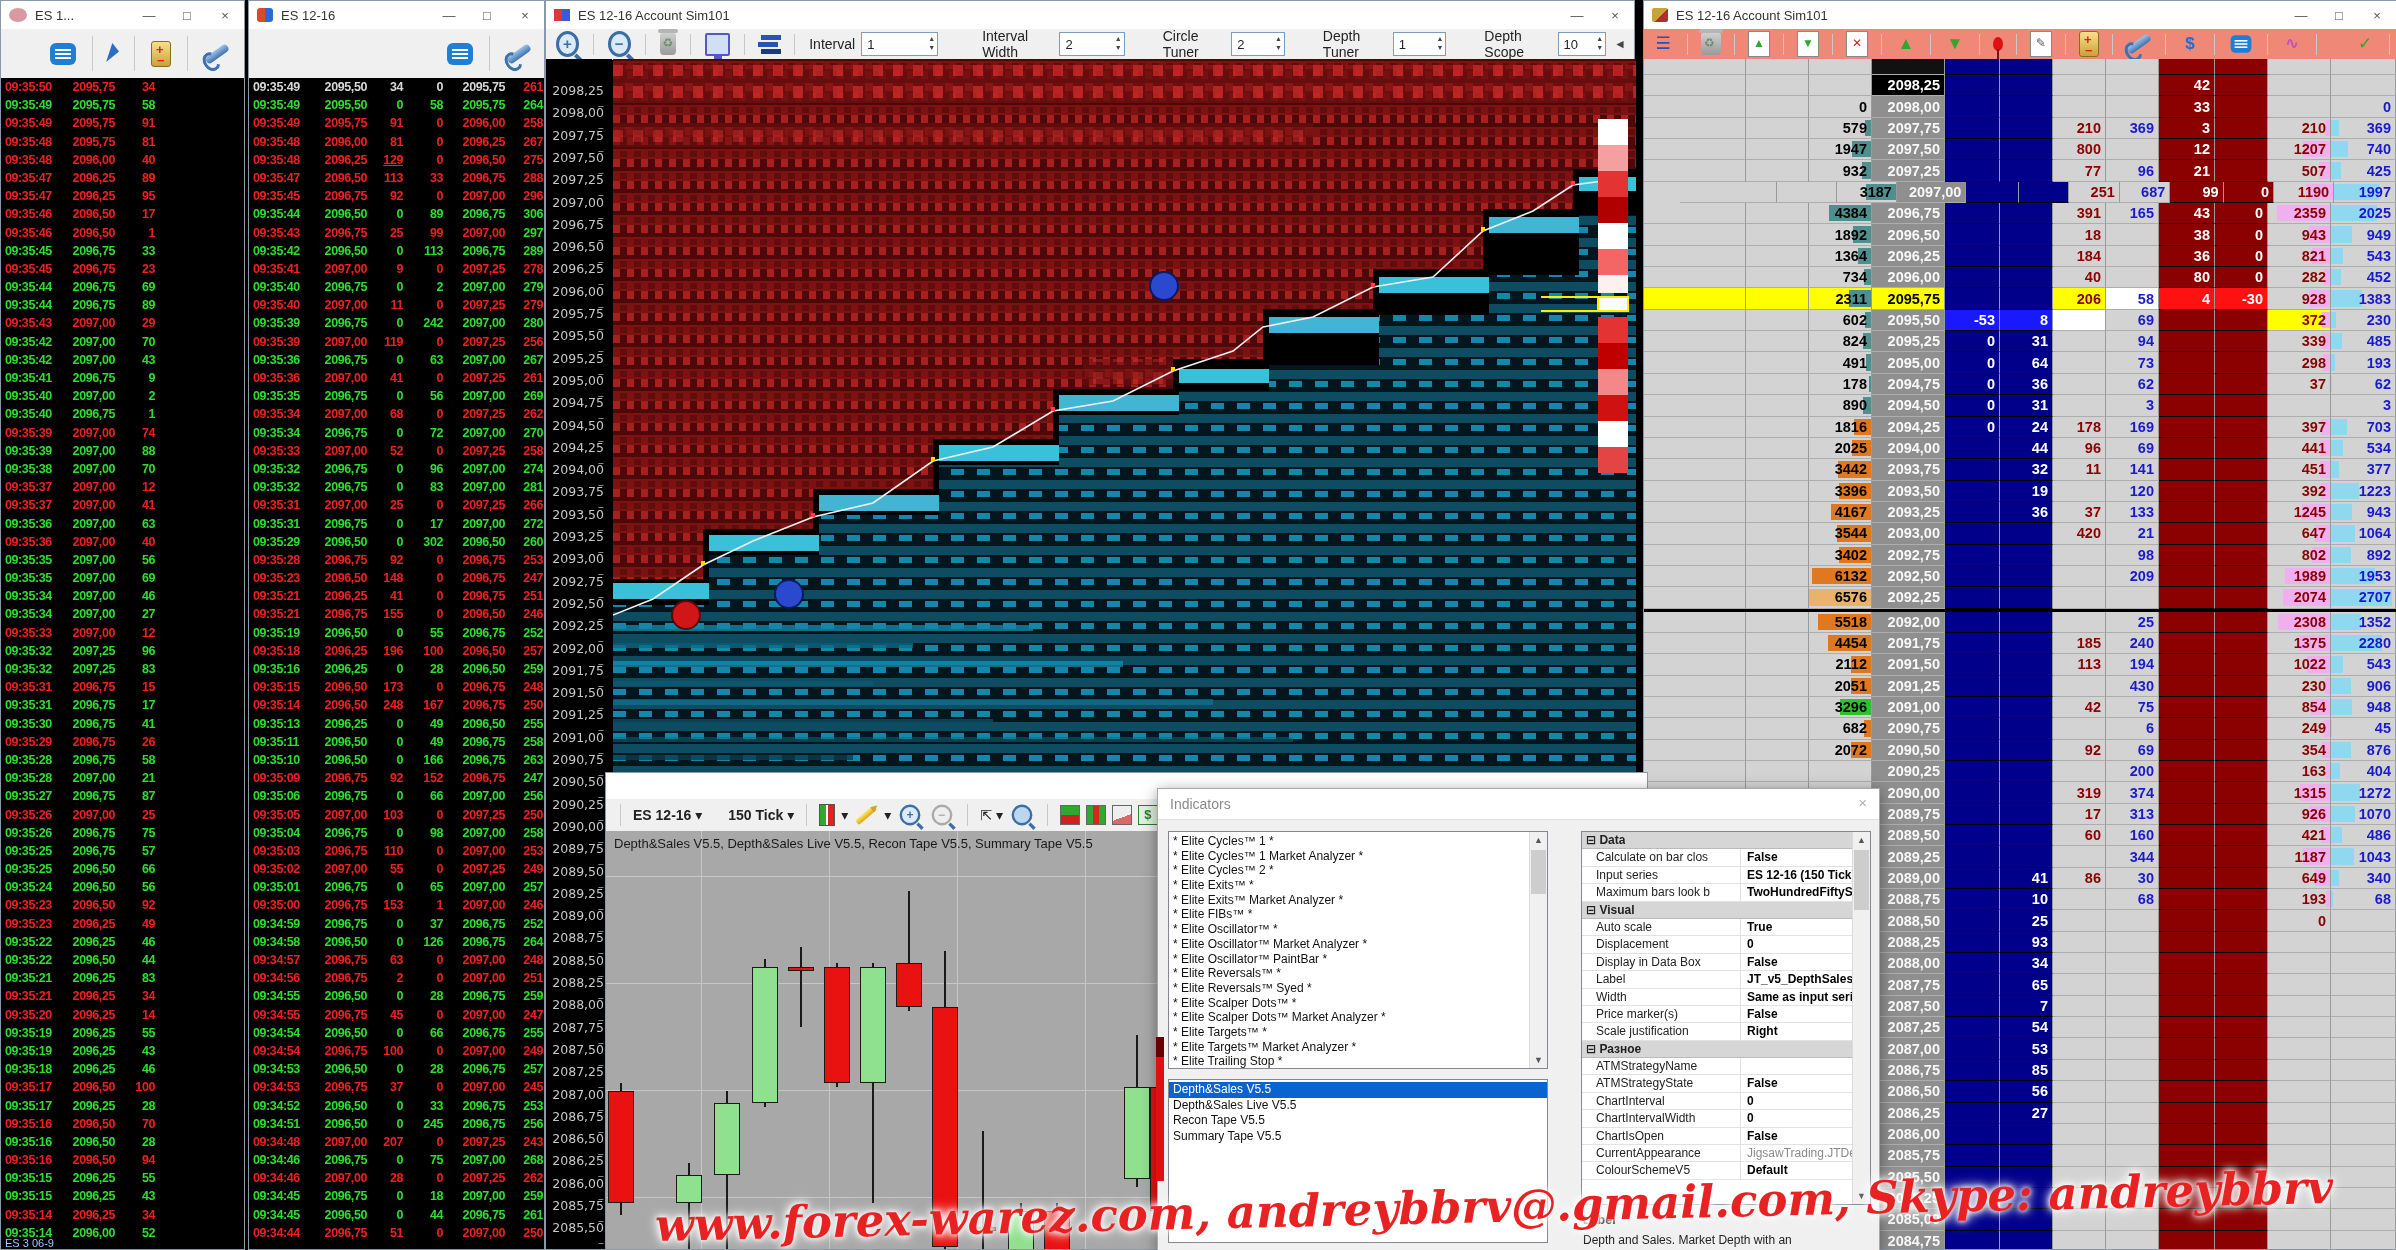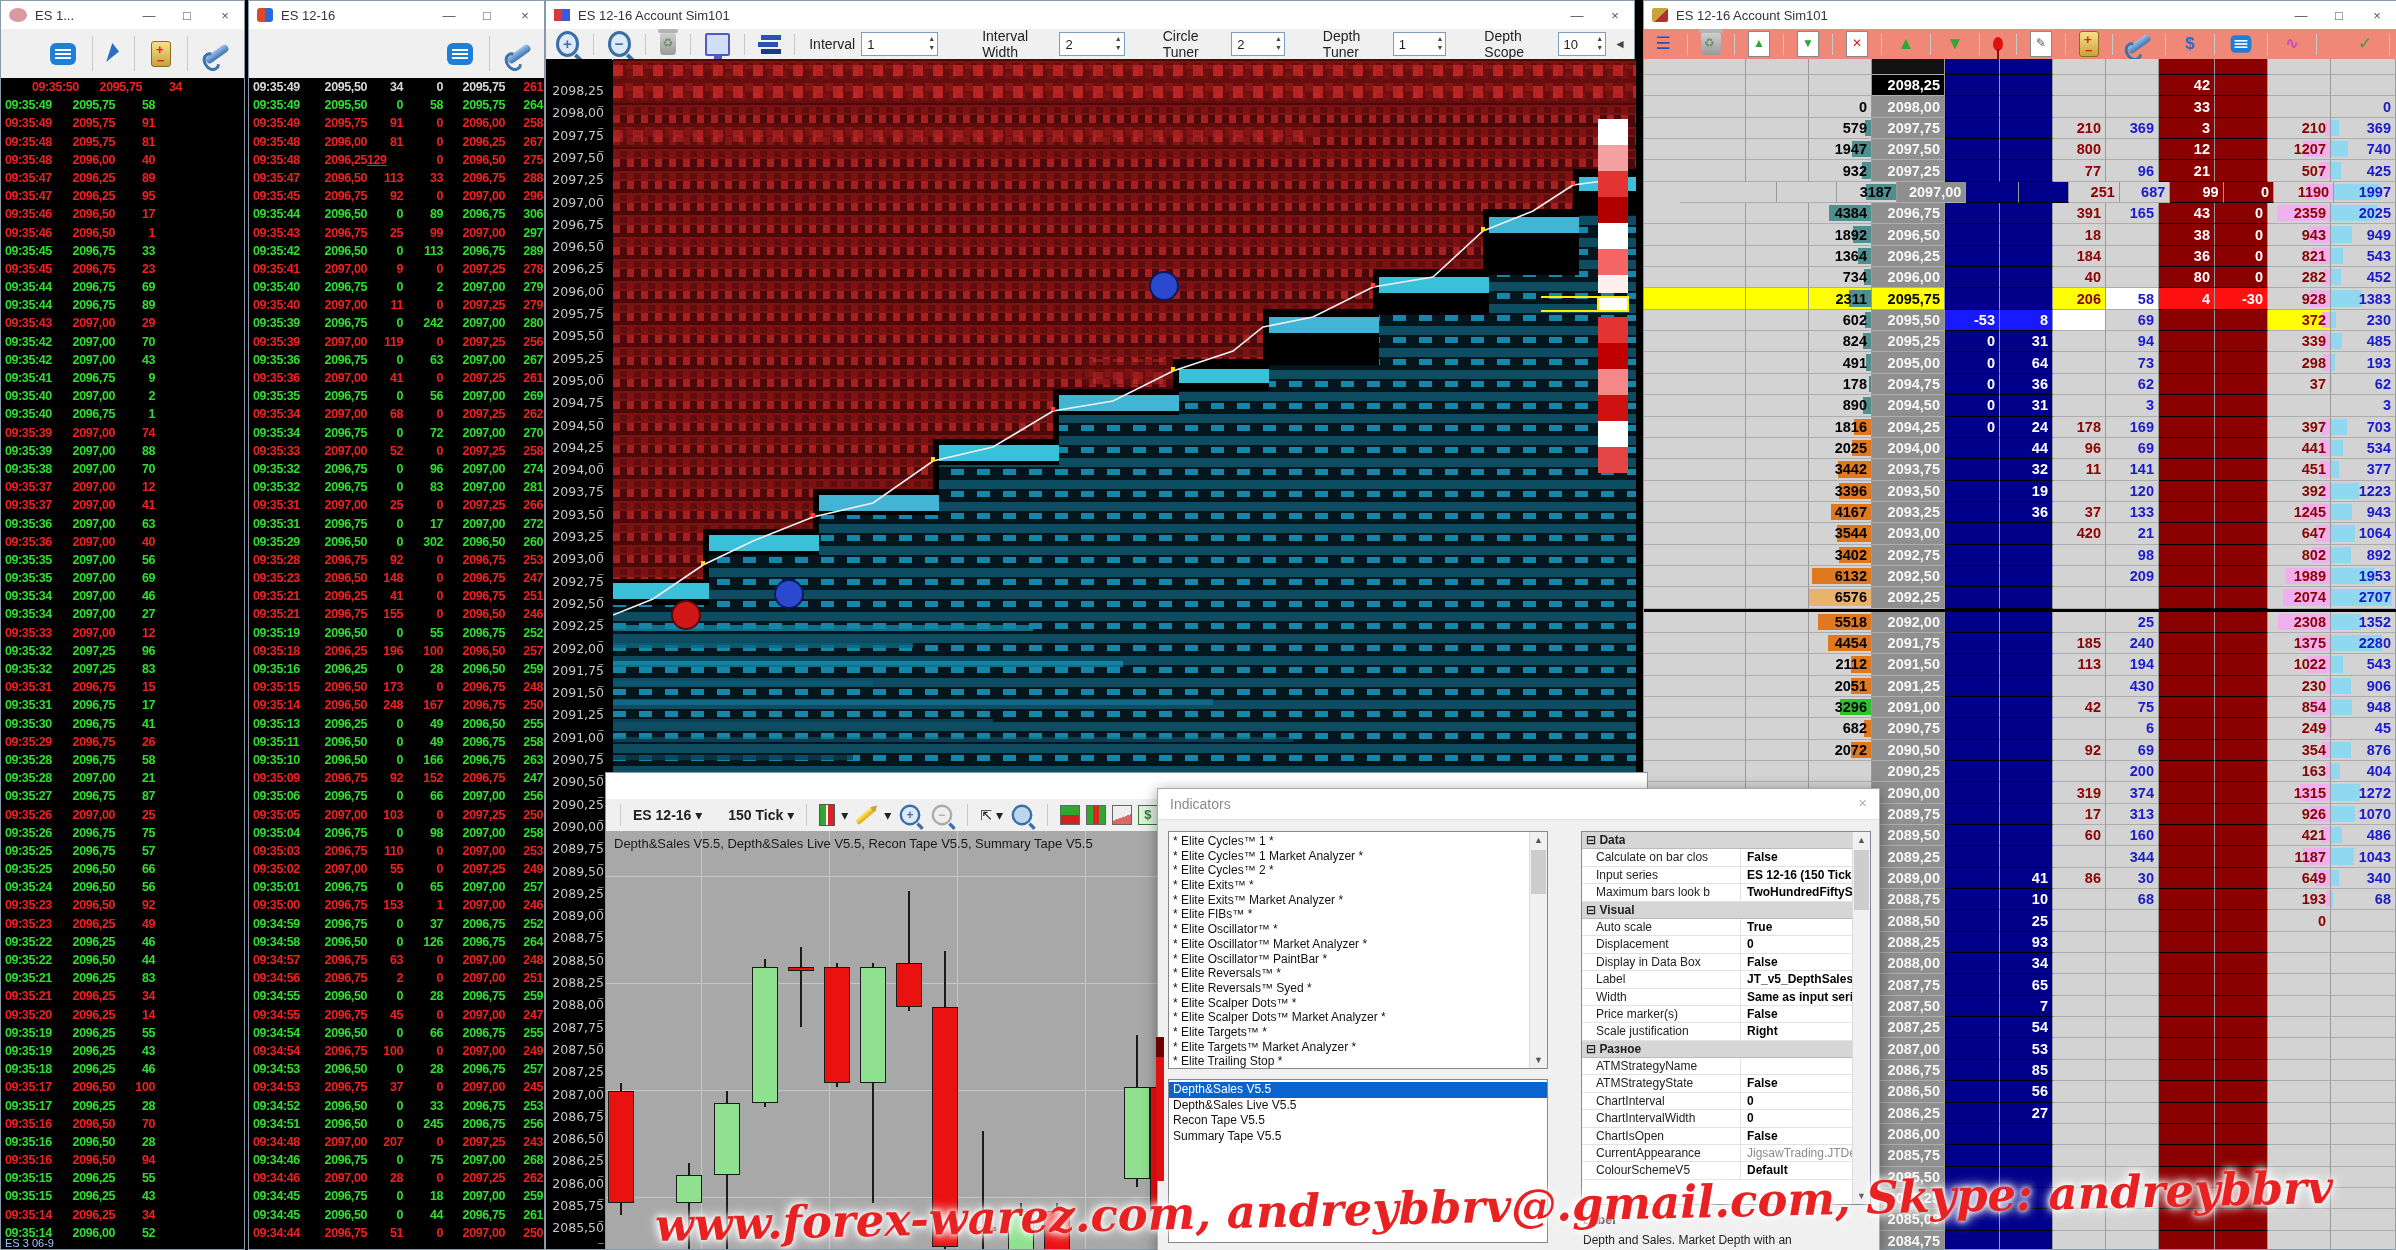--- a/index.html
+++ b/index.html
@@ -100,21 +100,21 @@
     <span class="ic ic-chat"></span>
       <span class="sep"></span>
     <span class="ic ic-pointer"></span>
       <span class="sep"></span>
     <span class="ic ic-batt"></span>
       <span class="sep"></span>
     <span class="ic ic-wrench"></span>
   </div>
   <div class="tapebody" id="tape1body" style="top:77px;">
       <div class="trow r">
-        <span style="width: 56px; padding-left: 4px; margin-left: 27px;">09:35:50</span>
+        <span style="width: 56px; padding-left: 4px;">09:35:50</span>
         <span style="width: 54px; text-align: right;">2095,75</span>
         <span style="width: 40px; text-align: right;">34</span>
       </div>
       <div class="trow g">
         <span style="width: 56px; padding-left: 4px;">09:35:49</span>
         <span style="width: 54px; text-align: right;">2095,75</span>
         <span style="width: 40px; text-align: right;">58</span>
       </div>
       <div class="trow r">
         <span style="width: 56px; padding-left: 4px;">09:35:49</span>
@@ -474,21 +474,21 @@
         <span class="r" style="width: 62px; padding-left: 4px;">09:35:48</span>
         <span class="r" style="width: 52px; text-align: right;">2096,00</span>
         <span class="r" style="width: 36px; text-align: right;">81</span>
         <span class="r" style="width: 40px; text-align: right;">0</span>
         <span class="r" style="width: 62px; text-align: right;">2096,25</span>
         <span class="r" style="width: 38px; text-align: right;">267</span>
       </div>
       <div class="trow">
         <span class="r" style="width: 62px; padding-left: 4px;">09:35:48</span>
         <span class="r" style="width: 52px; text-align: right;">2096,25</span>
-        <span class="r" style="width: 36px;  text-decoration: underline;">129</span>
+        <span class="r" style="width: 36px; text-align: right; text-decoration: underline;">129</span>
         <span class="r" style="width: 40px; text-align: right;">0</span>
         <span class="r" style="width: 62px; text-align: right;">2096,50</span>
         <span class="r" style="width: 38px; text-align: right;">275</span>
       </div>
       <div class="trow">
         <span class="r" style="width: 62px; padding-left: 4px;">09:35:47</span>
         <span class="r" style="width: 52px; text-align: right;">2096,50</span>
         <span class="r" style="width: 36px; text-align: right;">113</span>
         <span class="r" style="width: 40px; text-align: right;">33</span>
         <span class="r" style="width: 62px; text-align: right;">2096,75</span>

